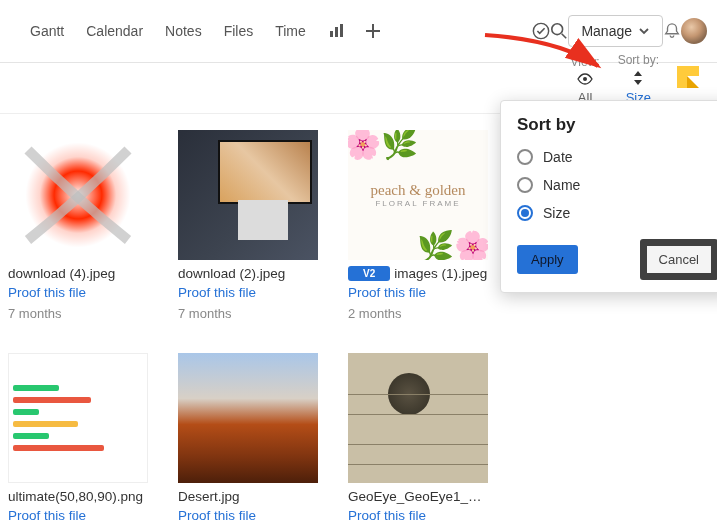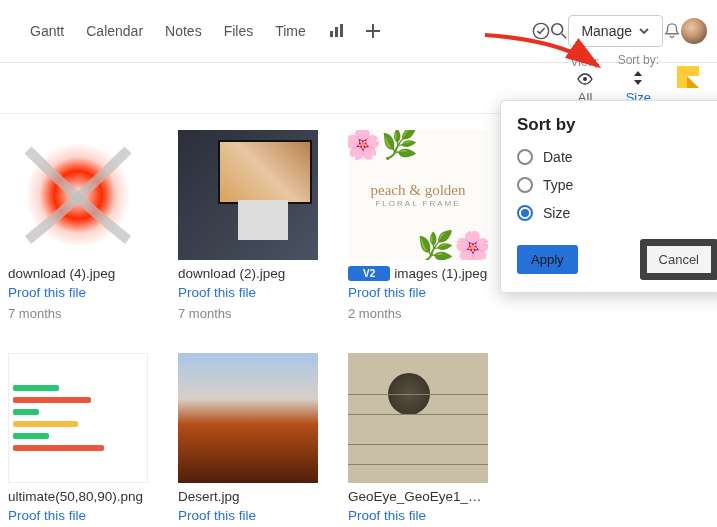--- a/index.html
+++ b/index.html
@@ -228,21 +228,21 @@
 </svg>
 
 <div class="popover">
   <h3>Sort by</h3>
   <div class="radio-row">
     <span class="radio"></span>
     <span>Date</span>
   </div>
   <div class="radio-row">
     <span class="radio"></span>
-    <span>Type</span>
+    <span>Name</span>
   </div>
   <div class="radio-row">
     <span class="radio sel"></span>
     <span>Size</span>
   </div>
   <div class="popover-footer">
     <button class="apply-btn">Apply</button>
     <button class="cancel-btn">Cancel</button>
   </div>
 </div>

